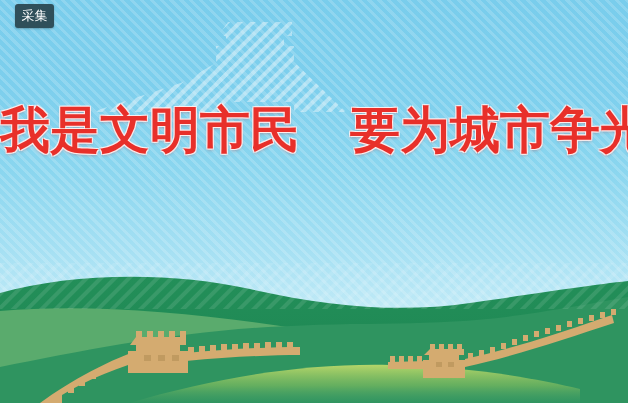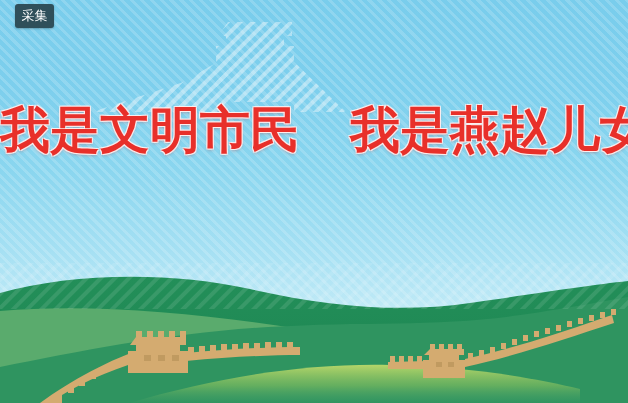--- a/index.html
+++ b/index.html
@@ -248,18 +248,18 @@
         <rect x="589" y="52" width="5" height="6"></rect>
         <rect x="600" y="49" width="5" height="6"></rect>
         <rect x="611" y="46" width="5" height="6"></rect>
       </g>
 
       <rect x="0" y="0" width="628" height="46" fill="url(#landstripe)"></rect>
     </svg>
   </div>
 
   <div class="slogan">
-    <span class="line">我是文明市民　我是燕赵儿女</span>
+    <span class="line">我是文明市民　要为城市争光</span>
   </div>
 
   <div class="capture-btn">采集</div>
 
 </div>
 
 </body></html>

